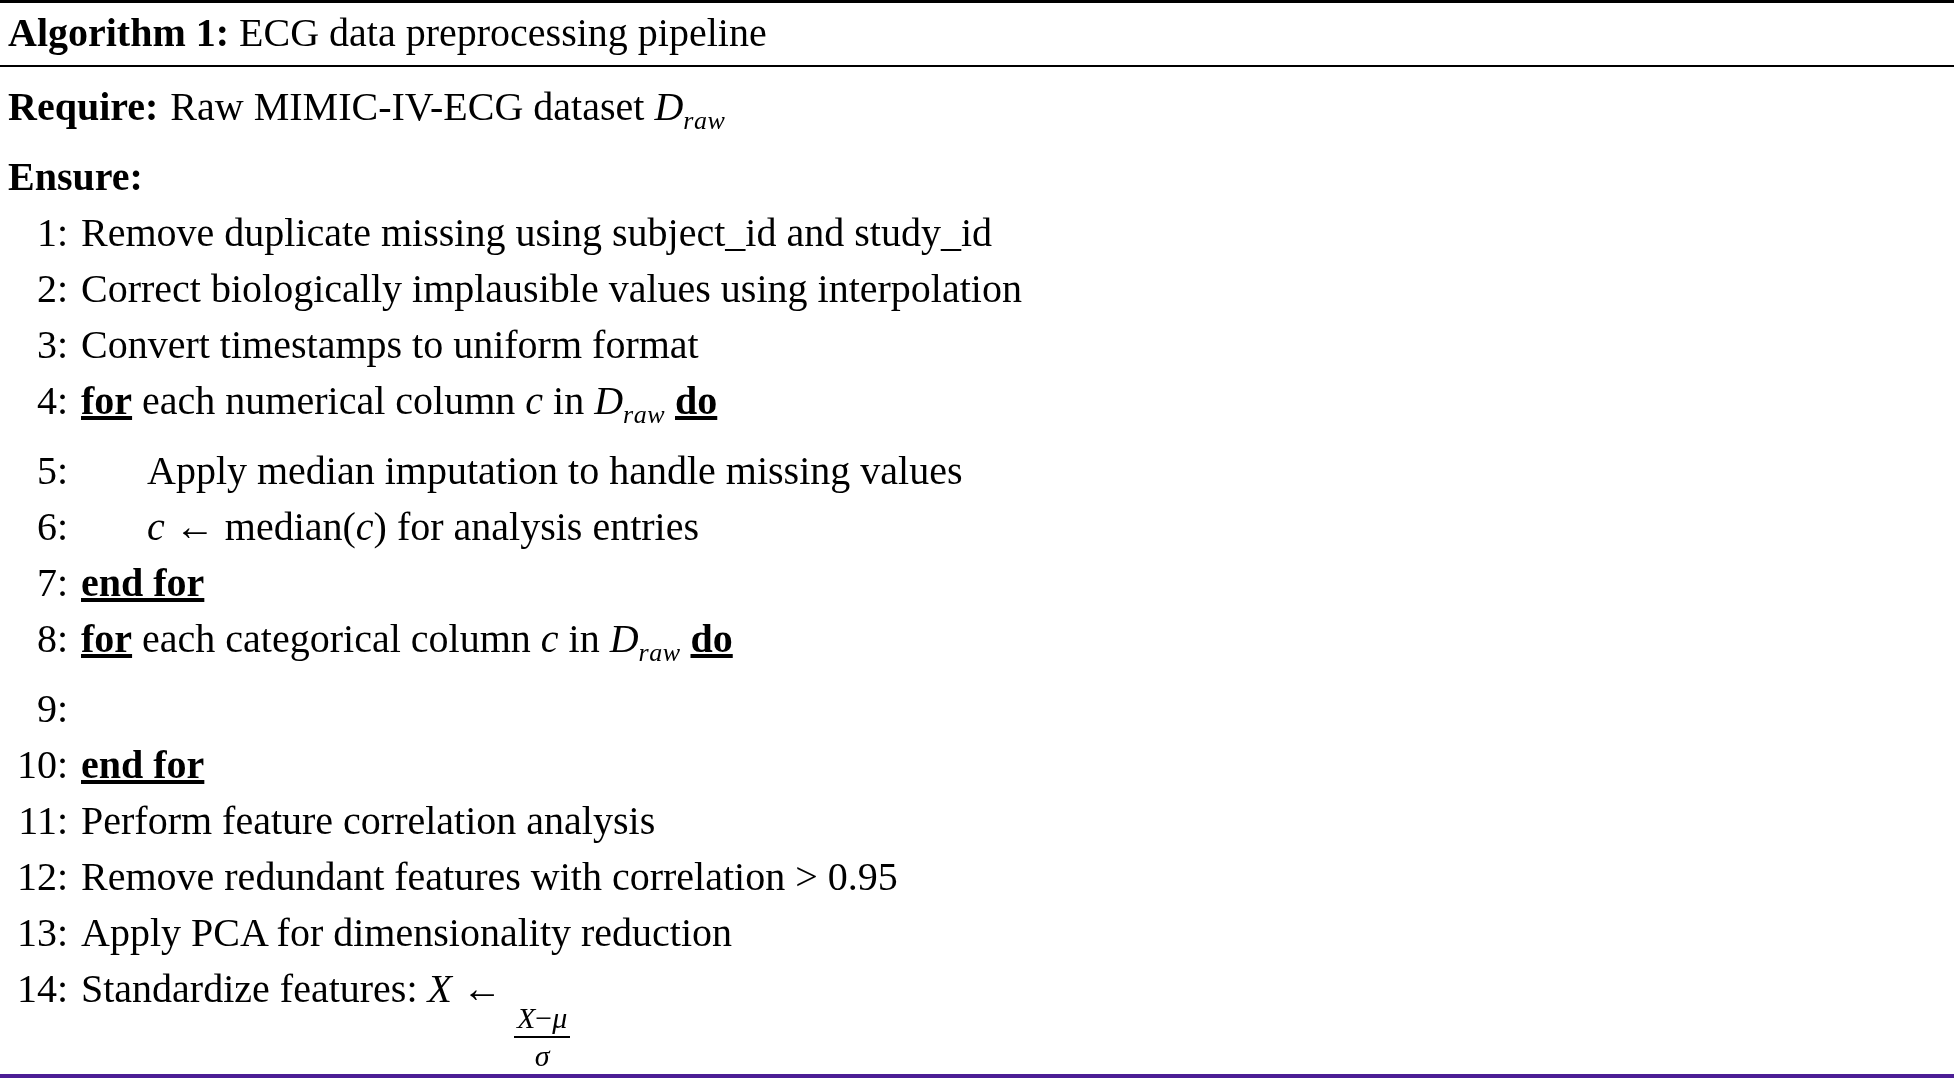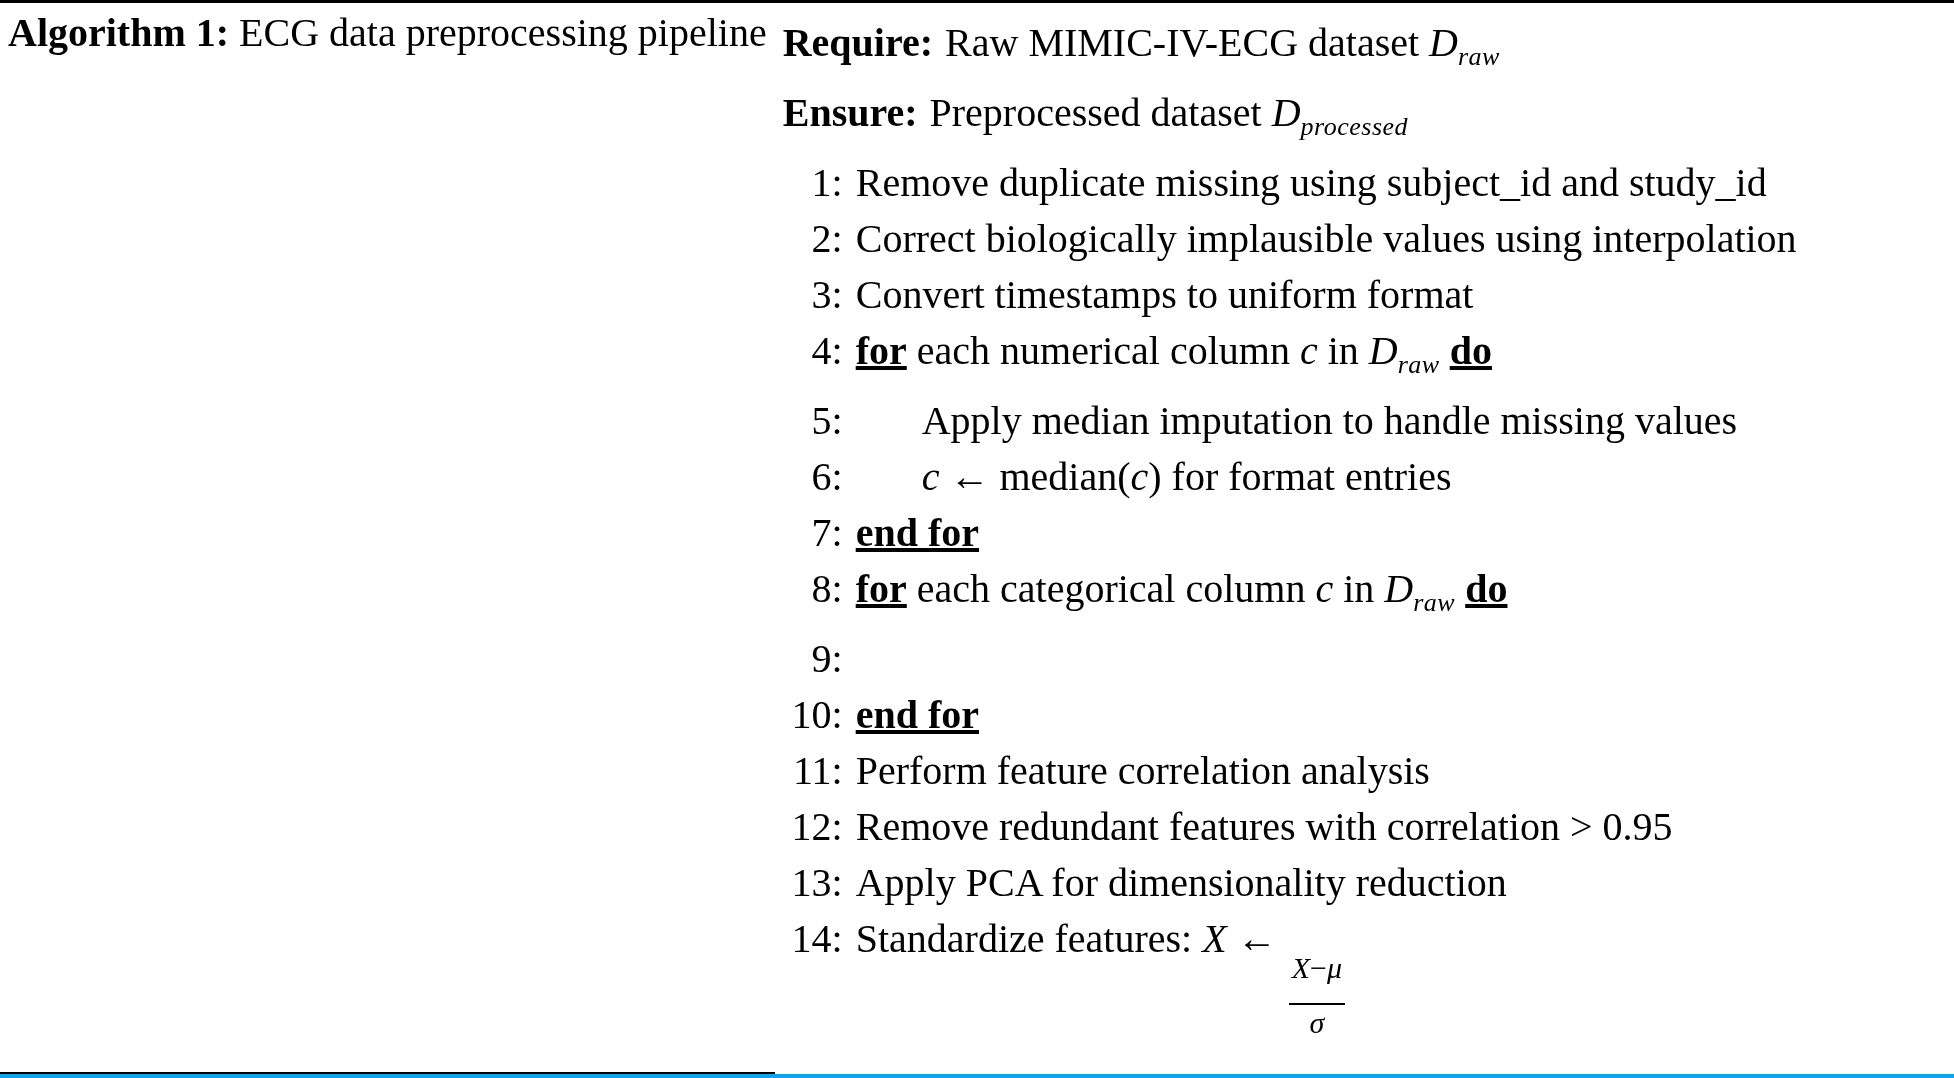--- a/index.html
+++ b/index.html
@@ -15,23 +15,23 @@
     background: #ffffff;
     color: #000000;
     font-family: "Liberation Serif", "DejaVu Serif", serif;
     overflow: hidden;
   }
   .algorithm {
     box-sizing: border-box;
     width: 100%;
     height: 100%;
     border-top: 3px solid #000;
-    border-bottom: 4px solid #0ea5e9;
+    border-bottom: 4px solid #4c1d95;
     display: flex;
-    flex-direction: row;
+    flex-direction: column;
   }
   .algo-header {
     flex: none;
     box-sizing: border-box;
     border-bottom: 2px solid #000;
     padding: 7px 8px 9px 8px;
     font-size: 40px;
     line-height: 46px;
     white-space: nowrap;
   }
@@ -74,21 +74,21 @@
     display: inline-flex;
     flex-direction: column;
     align-items: center;
     vertical-align: -26px;
     font-size: 30px;
     line-height: 34px;
     margin-left: 2px;
   }
   .frac .num-part {
     border-bottom: 2px solid #000;
-    padding: 0 3px 18px 3px;
+    padding: 0 3px 1px 3px;
   }
   .frac .den-part { padding-top: 1px; }
 </style>
 </head>
 <body>
 
 <div class="page">
   <div class="algorithm">
 
     <div class="algo-header">
@@ -98,21 +98,20 @@
 
     <div class="algo-body">
 
       <div class="algo-line">
         <span class="kwline-label">Require:</span>
         <span class="content"><span>Raw MIMIC-IV-ECG dataset </span><span class="seg-i">D</span><span class="seg-isub">raw</span></span>
       </div>
 
       <div class="algo-line">
         <span class="kwline-label">Ensure:</span>
-        <span class="content"><span>Preprocessed dataset </span><span class="seg-i">D</span><span class="seg-isub">processed</span></span>
       </div>
 
       <div id="lines-container">
           <div class="algo-line">
             <span class="num">1:</span>
             <span class="content indent-0"><span>Remove duplicate missing using subject_id and study_id</span></span>
           </div>
           <div class="algo-line">
             <span class="num">2:</span>
             <span class="content indent-0"><span>Correct biologically implausible values using interpolation</span></span>
@@ -124,21 +123,21 @@
           <div class="algo-line">
             <span class="num">4:</span>
             <span class="content indent-0"><span class="seg-b">for</span><span> each numerical column </span><span class="seg-i">c</span><span> in </span><span class="seg-i">D</span><span class="seg-isub">raw</span><span> </span><span class="seg-b">do</span></span>
           </div>
           <div class="algo-line">
             <span class="num">5:</span>
             <span class="content indent-1"><span>Apply median imputation to handle missing values</span></span>
           </div>
           <div class="algo-line">
             <span class="num">6:</span>
-            <span class="content indent-1"><span class="seg-i">c</span><span> ← median(</span><span class="seg-i">c</span><span>) for format entries</span></span>
+            <span class="content indent-1"><span class="seg-i">c</span><span> ← median(</span><span class="seg-i">c</span><span>) for analysis entries</span></span>
           </div>
           <div class="algo-line">
             <span class="num">7:</span>
             <span class="content indent-0"><span class="seg-b">end for</span></span>
           </div>
           <div class="algo-line">
             <span class="num">8:</span>
             <span class="content indent-0"><span class="seg-b">for</span><span> each categorical column </span><span class="seg-i">c</span><span> in </span><span class="seg-i">D</span><span class="seg-isub">raw</span><span> </span><span class="seg-b">do</span></span>
           </div>
           <div class="algo-line">

